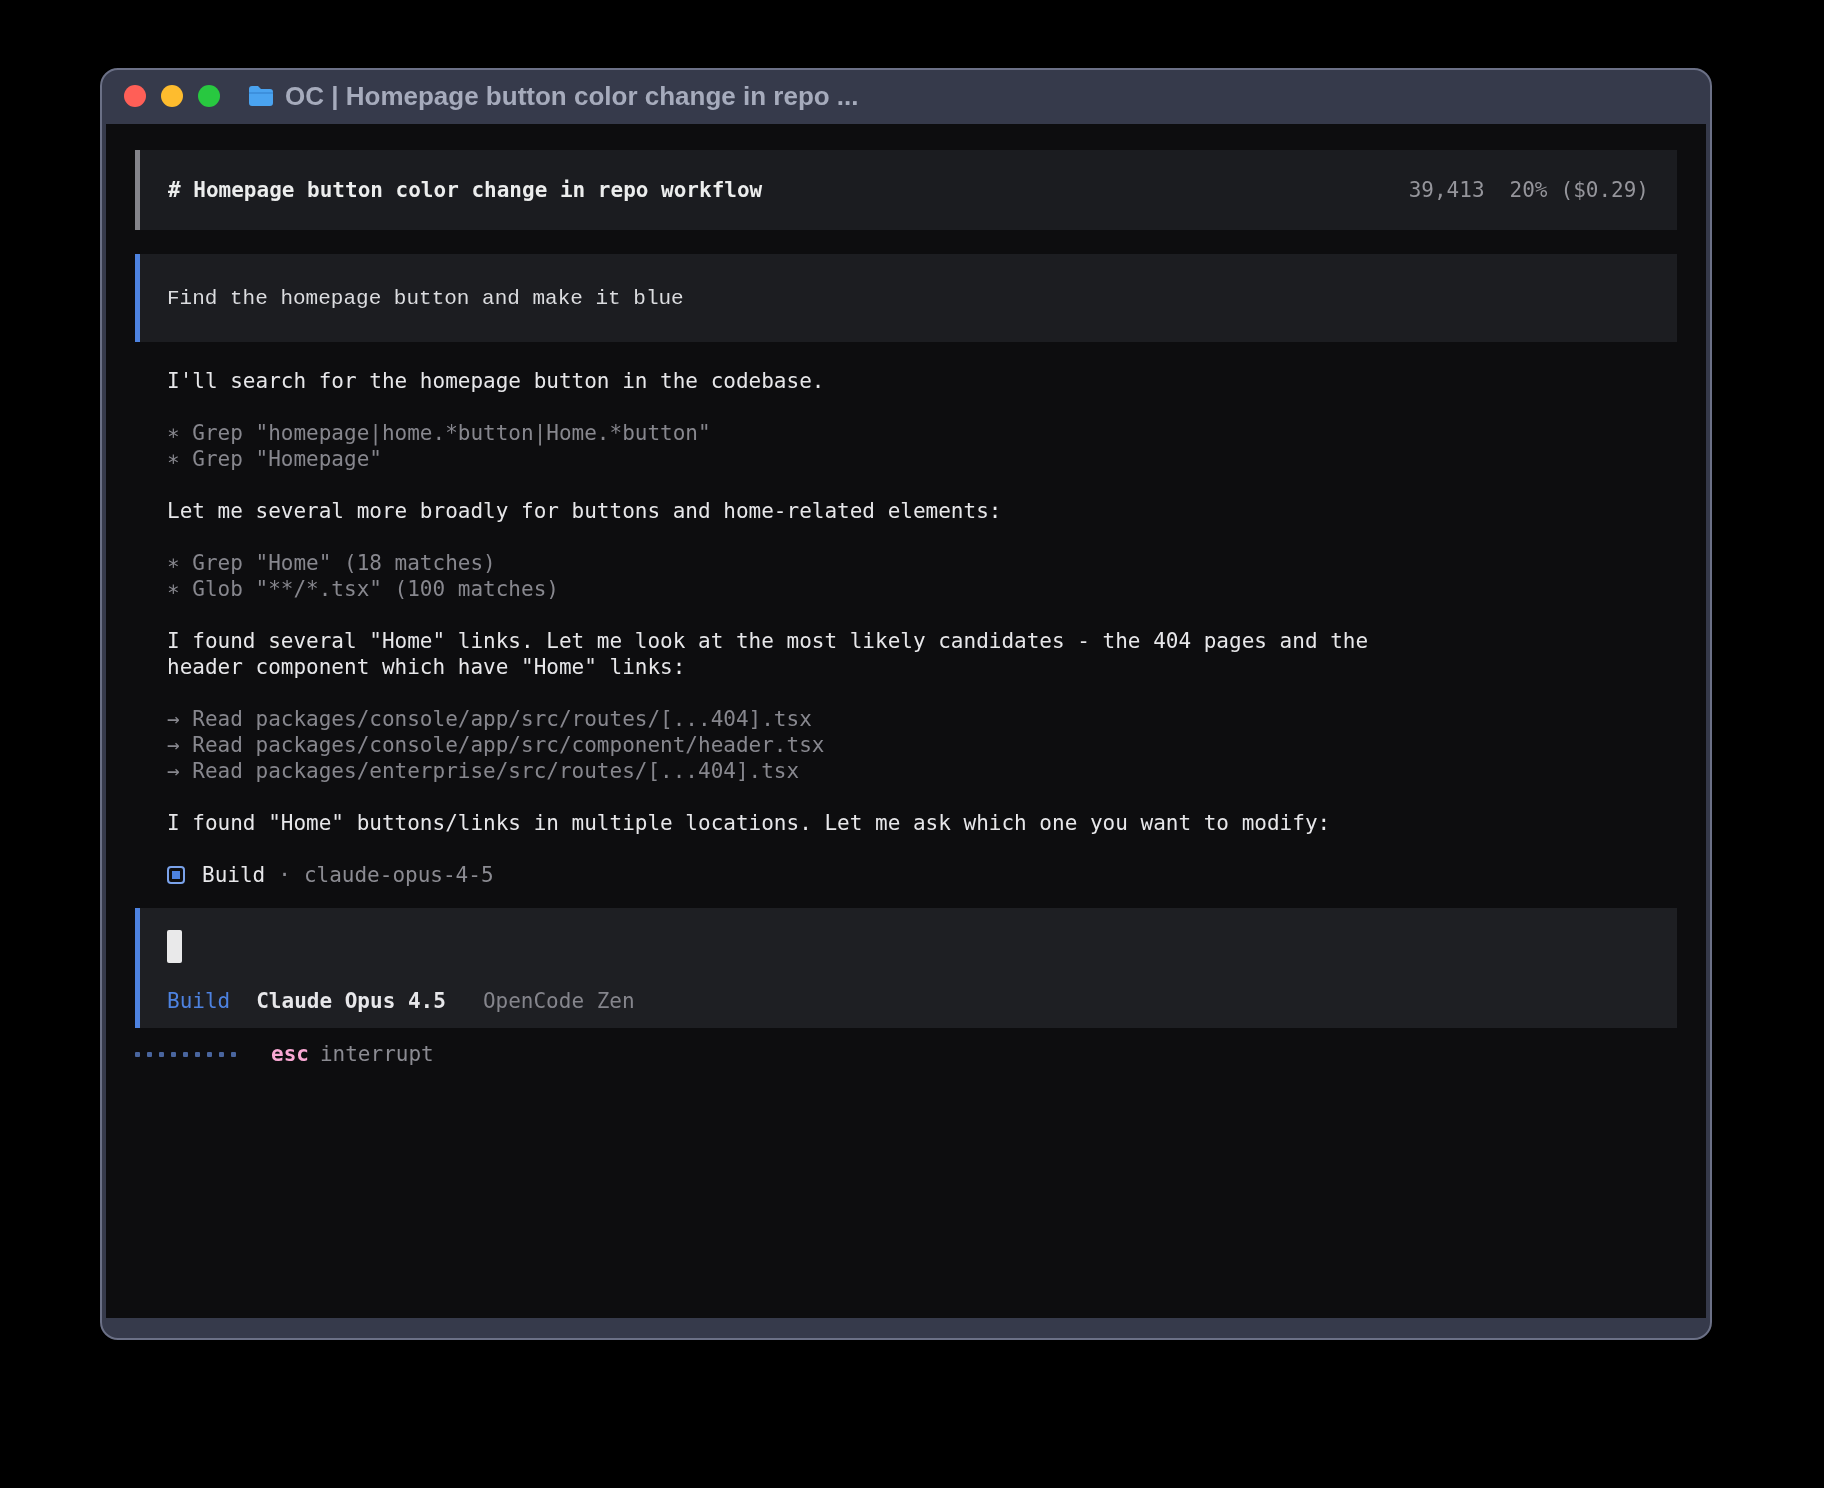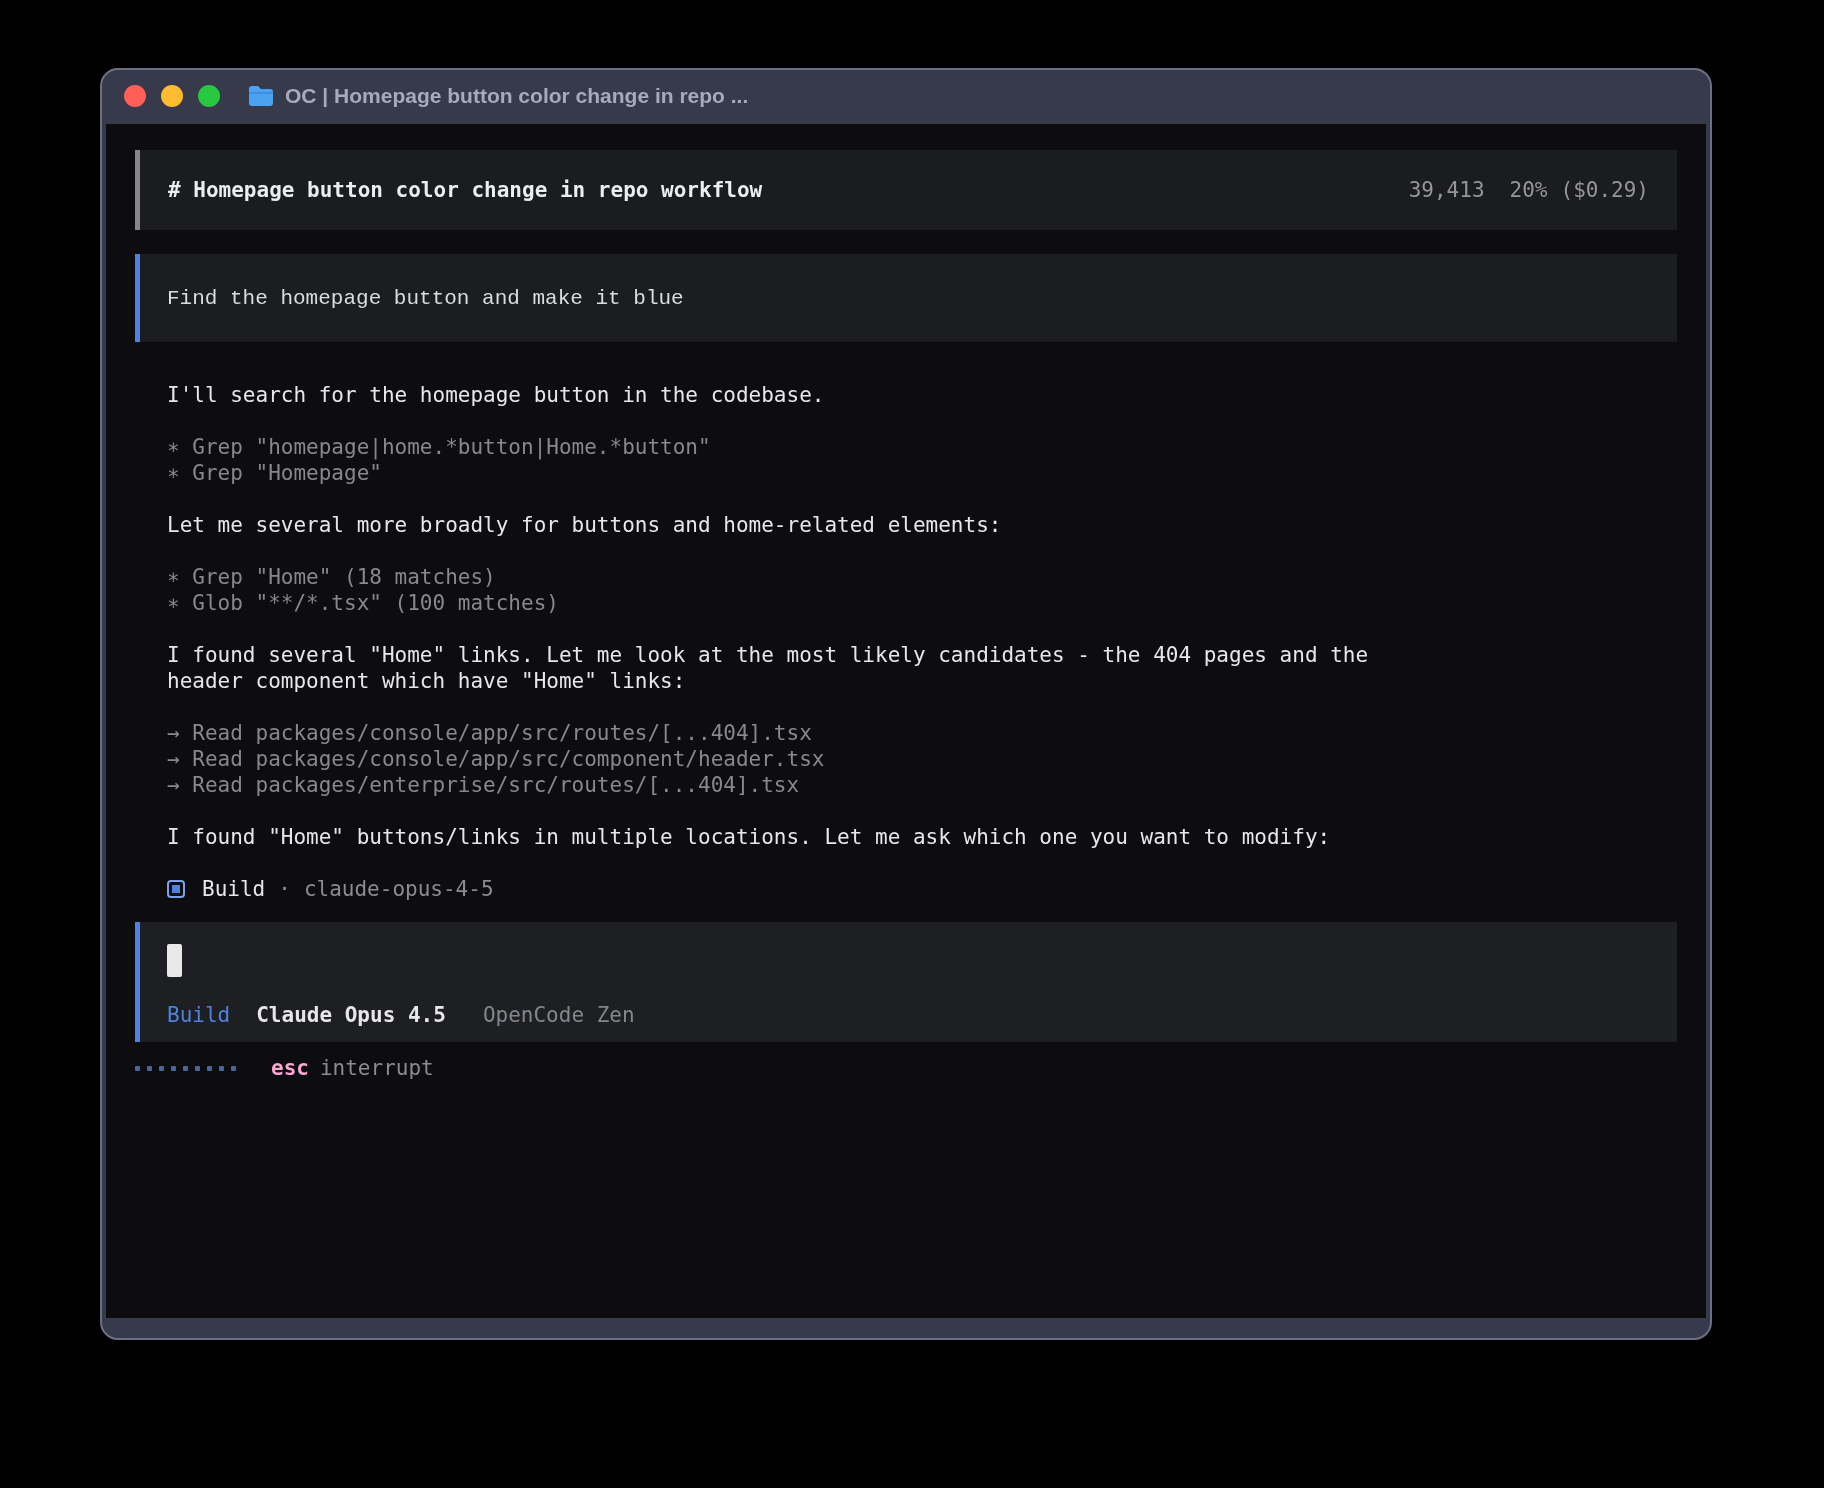--- a/index.html
+++ b/index.html
@@ -10,21 +10,21 @@
     position:absolute; left:100px; top:68px; width:1612px; height:1272px;
     background:#363a4b; border:2px solid #6b7086; border-radius:18px;
     overflow:hidden;
   }
   .titlebar {
     height:52px; display:flex; align-items:center; padding:0 22px;
   }
   .traffic { width:22px; height:22px; border-radius:50%; margin-right:15px; flex:none; }
   .folder-icon { margin-left:12px; margin-right:10px; flex:none; display:flex; }
   .win-title {
-    font-family:"Liberation Sans", sans-serif; font-weight:bold; font-size:21px;
+    font-family:"Liberation Sans", sans-serif; font-weight:bold; font-size:26px;
     color:#a6abbc; white-space:nowrap;
   }
   .content {
     position:absolute; top:54px; left:4px; right:4px; bottom:20px;
     background:#0d0d0f; padding:26px 29px 0 29px;
   }
 
   .hblock {
     height:80px; background:#1b1c20; border-left:5px solid #85858b;
     display:flex; align-items:center; justify-content:space-between; padding:10px 28px;
@@ -32,21 +32,21 @@
   .hblock .htitle { color:#eceded; font-weight:bold; }
   .hmeta { color:#95959b; display:flex; }
   .hmeta .hm { margin-left:25px; }
   .hmeta .hm:first-child { margin-left:0; }
 
   .ublock {
     margin-top:24px; height:88px; background:#1c1d21; border-left:5px solid #4d82e0;
     display:flex; align-items:center; padding:0 27px; color:#dbdcdf;font-family:Liberation Mono, monospace;
   }
 
-  .conversation { margin-top:40px; padding-left:32px; }
+  .conversation { margin-top:26px; padding-left:32px; }
   .block { margin-top:26px; }
   .block:first-child { margin-top:0; }
   .prose { color:#e7e7ea; line-height:26px; max-width:1250px; }
   .tool { color:#87878e; line-height:26px; white-space:pre; }
 
   .agent-row { display:flex; align-items:center; line-height:26px; }
   .agent-icon { width:18px; height:18px; border:2px solid #7aa2ea; border-radius:4px;
     position:relative; flex:none; margin-right:17px; }
   .agent-icon::after { content:""; position:absolute; left:3px; top:3px; width:8px; height:8px;
     background:#4d82e0; }

